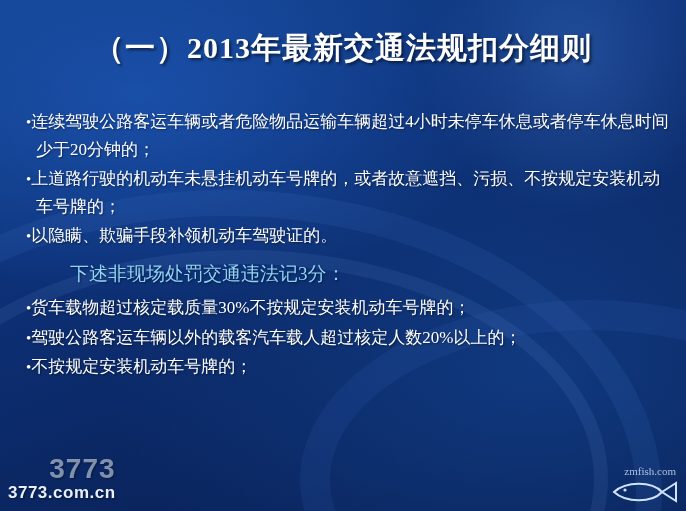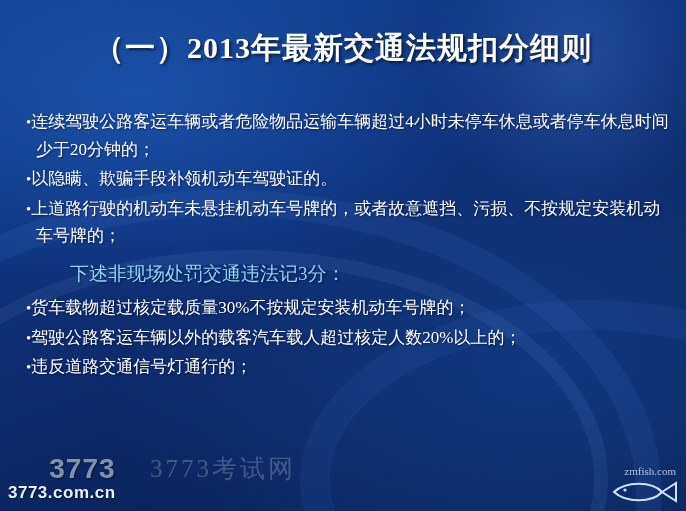--- a/index.html
+++ b/index.html
@@ -174,41 +174,40 @@
 
   <div class="title">（一）2013年最新交通法规扣分细则</div>
 
   <div class="content">
 
 
     <p class="bullet">
       <span class="dot">•</span><span>连续驾驶公路客运车辆或者危险物品运输车辆超过4小时未停车休息或者停车休息时间少于20分钟的；</span>
     </p>
     <p class="bullet">
+      <span class="dot">•</span><span>上道路行驶的机动车未悬挂机动车号牌的，或者故意遮挡、污损、不按规定安装机动车号牌的；</span>
+    </p>
+    <p class="bullet">
       <span class="dot">•</span><span>以隐瞒、欺骗手段补领机动车驾驶证的。</span>
     </p>
-    <p class="bullet">
-      <span class="dot">•</span><span>上道路行驶的机动车未悬挂机动车号牌的，或者故意遮挡、污损、不按规定安装机动车号牌的；</span>
-    </p>
 
     <p class="heading second">下述非现场处罚交通违法记3分：</p>
 
     <p class="bullet">
       <span class="dot">•</span><span>货车载物超过核定载质量30%不按规定安装机动车号牌的；</span>
     </p>
     <p class="bullet">
       <span class="dot">•</span><span>驾驶公路客运车辆以外的载客汽车载人超过核定人数20%以上的；</span>
     </p>
     <p class="bullet">
-      <span class="dot">•</span><span>违反道路交通信号灯通行的；</span>
+      <span class="dot">•</span><span>不按规定安装机动车号牌的；</span>
     </p>
 
   </div>
 
-  <div class="wm-center">3773考试网</div>
 
   <div class="wm-left">
     <span class="wm-big">3773</span>
     <span class="wm-small">3773.com.cn</span>
   </div>
 
   <div class="wm-right">zmfish.com</div>
 
   <svg class="wm-logo" viewBox="0 0 66 26">
     <path d="M2 13 C14 2, 40 2, 50 13 C40 24, 14 24, 2 13 Z" fill="none" stroke="#cfe2ff" stroke-width="2"></path>

